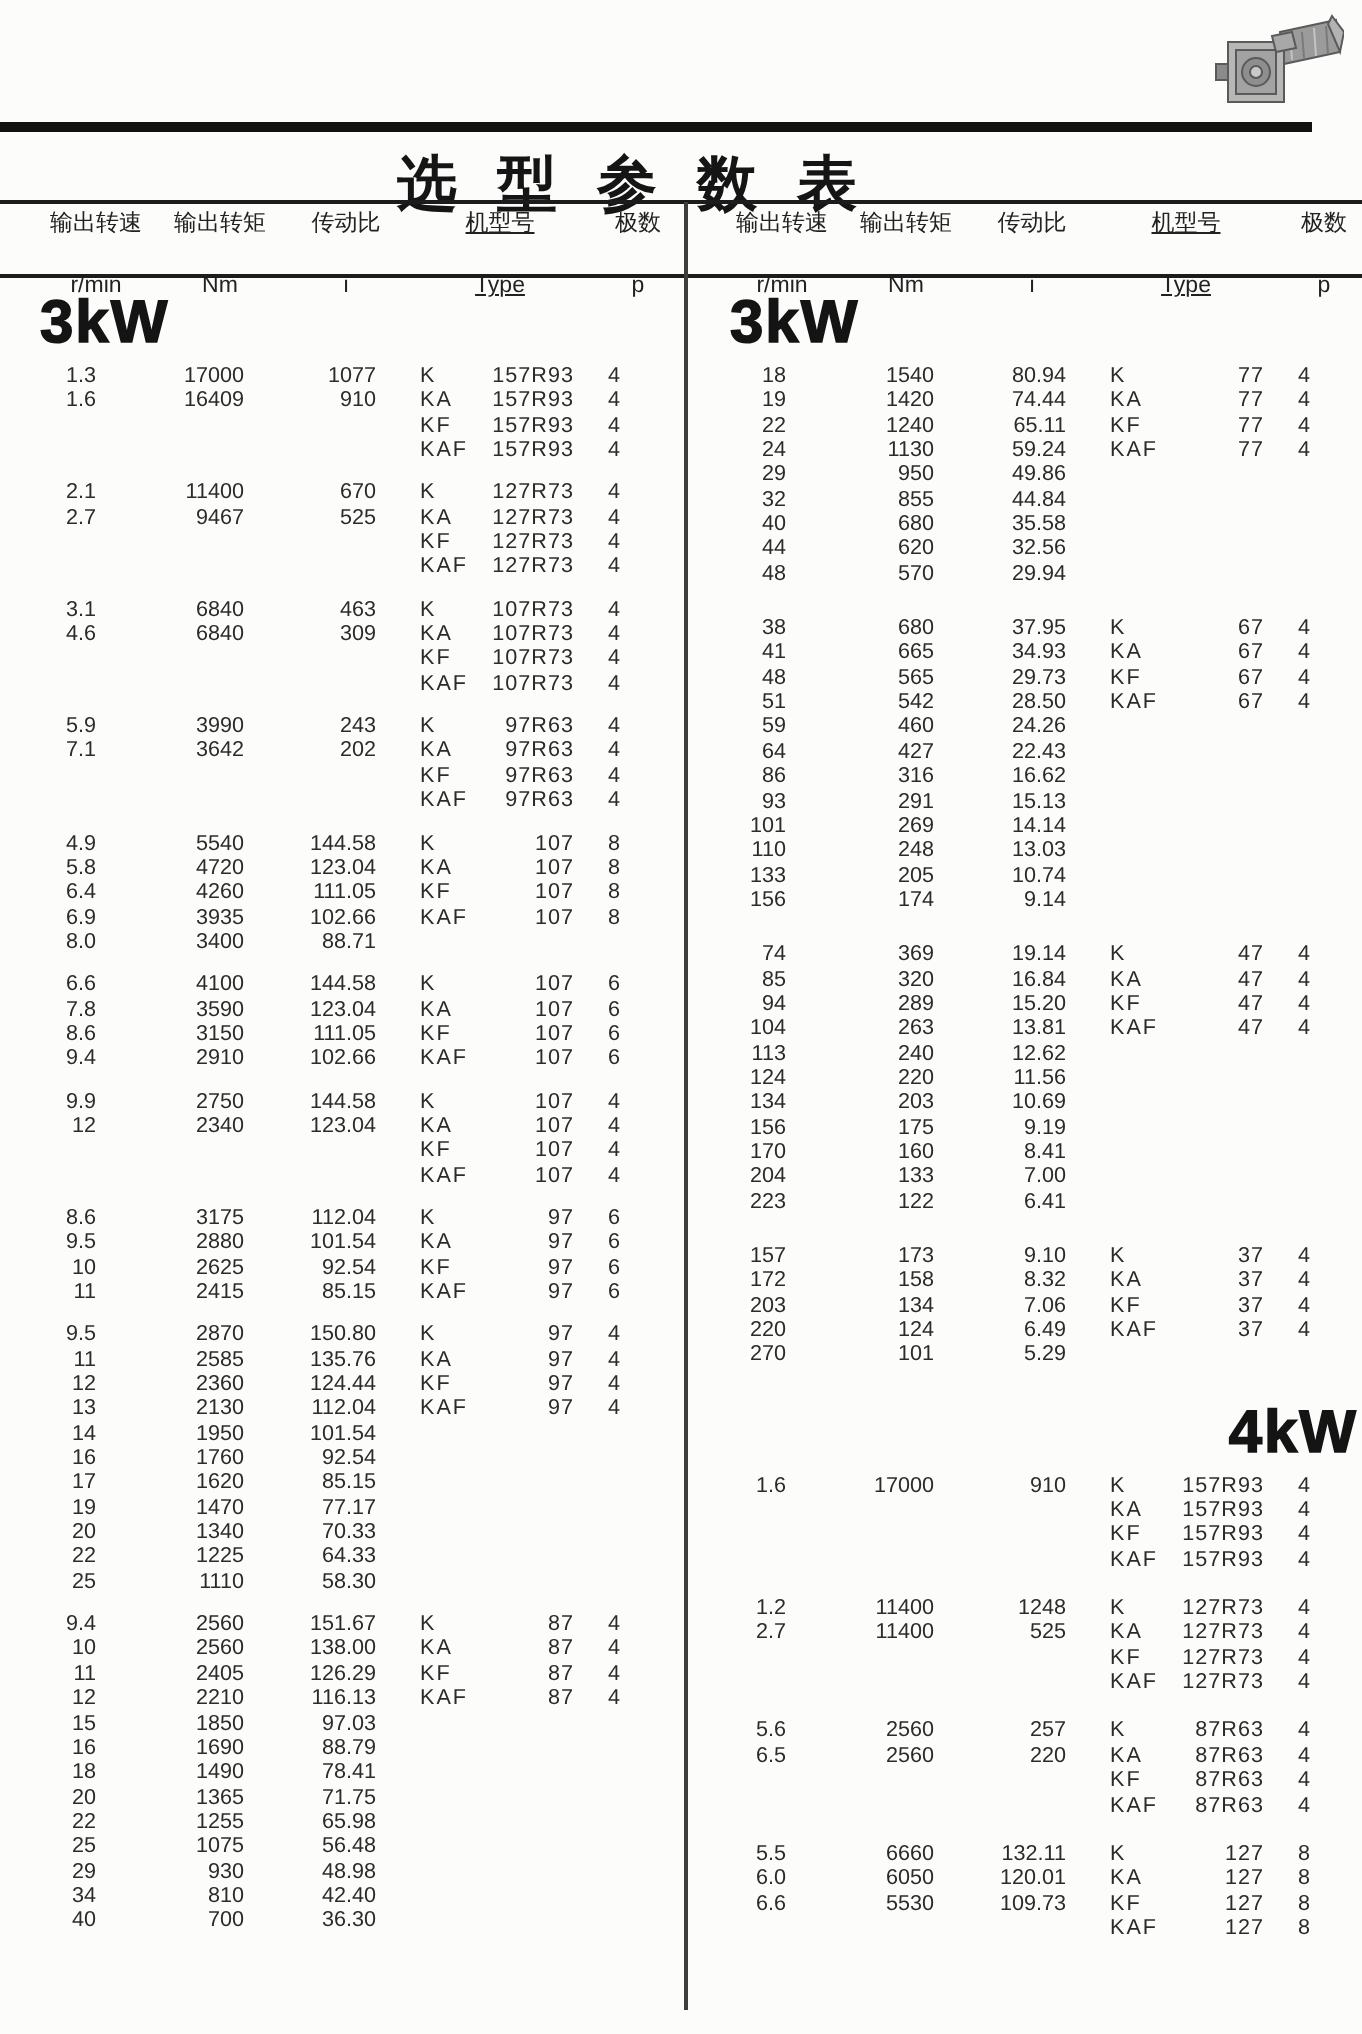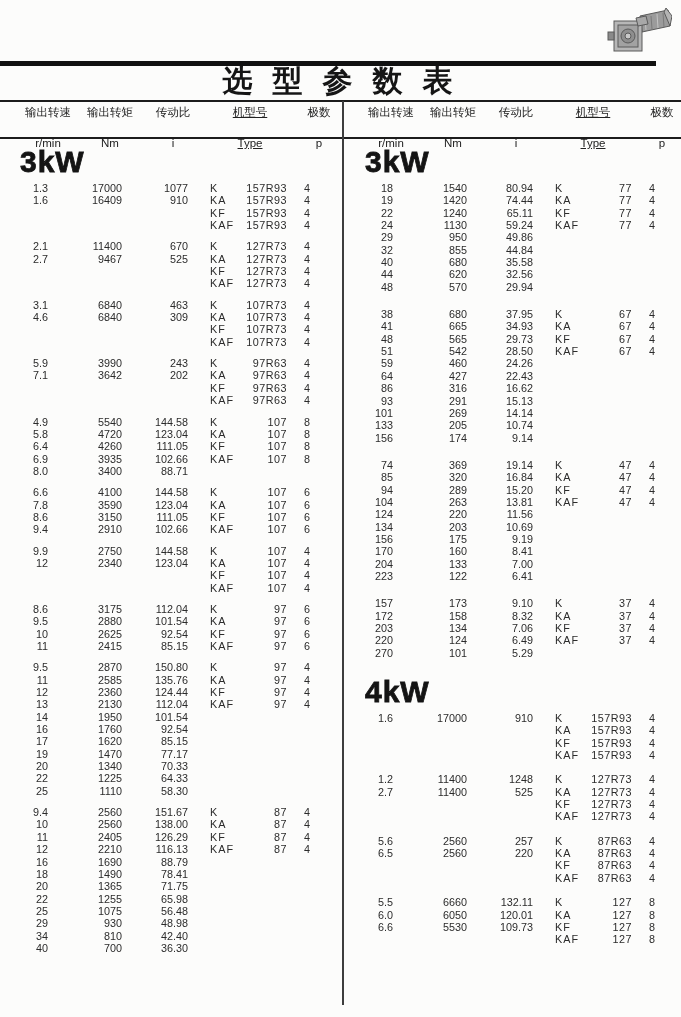--- a/index.html
+++ b/index.html
@@ -8,44 +8,44 @@
     background:#fcfcfb; overflow:hidden;
     font-family:"Liberation Sans", sans-serif; color:#2b2b2b;
   }
   
   .rule { position:absolute; left:0; background:#111; }
   .rule-top { top:61px; width:656px; height:5px; }
   .rule-mid { top:100px; width:681px; height:2px; background:#1c1c1c; }
   .rule-hdr { top:137px; width:681px; height:2px; background:#1c1c1c; }
   
   .title {
-    position:absolute; top:64px; left:0; width:627px; text-align:center;
+    position:absolute; top:76px; left:0; width:627px; text-align:center;
     font-size:30px; font-weight:bold; letter-spacing:20px; text-indent:20px;
-    line-height:34px; color:#151515; white-space:nowrap;padding-left:24px;
+    line-height:34px; color:#151515; white-space:nowrap;
   }
   
   .hdr-half { position:absolute; top:105px; width:342px; height:32px; font-size:11.5px; color:#222;padding-left:30px; }
   .hdr-left { left:0; }
   .hdr-right { left:343px; }
   .hdr-cell { position:absolute; top:0; text-align:center; transform:translateX(-50%); white-space:nowrap; }
   .hc1 { left:48px; } .hc2 { left:110px; } .hc3 { left:173px; } .hc4 { left:250px;text-decoration:underline; } .hc5 { left:319px; }
   .hdr-cell .cn { display:block; line-height:14px; }
   .hdr-cell .unit { display:block; line-height:14px; margin-top:17px; }
   
   .vdivider { position:absolute; left:342px; top:101px; width:2px; height:904px; background:#3d3d3d; }
   
   .col { position:absolute; top:139px; }
   .col-left { left:0; width:336px; }
   .col-right { left:345px; width:334px; }
   .kw-heading {
     font-size:30px; font-weight:bold; line-height:26px;
     margin:10px 0 7px 20px; color:#141414; letter-spacing:1px;
     -webkit-text-stroke:0.8px #141414;
   }
-  .section-4kW .kw-heading { margin-top:20px; }
+  .section-4kW .kw-heading { margin-top:20px;text-align:right; }
   .block { margin-bottom:9px; }
   .col-right .section-3kW .block { margin-bottom:15px; }
   .col-right .section-4kW .block { margin-bottom:12px; }
   .row { display:flex; line-height:12.35px; font-size:10.8px; white-space:pre; }
   .row span { display:block; box-sizing:border-box; }
   .c-speed  { width:48px; text-align:right; }
   .c-torque { width:74px; text-align:right; }
   .c-ratio  { width:66px; text-align:right; }
   .c-gap    { width:20px; }
   .c-prefix { width:36px; text-align:left; padding-left:2px; letter-spacing:1px; }
@@ -194,20 +194,21 @@
           <div class="row"><span class="c-speed">19</span><span class="c-torque">1470</span><span class="c-ratio">77.17</span><span class="c-gap"></span><span class="c-prefix"></span><span class="c-model"></span><span class="c-poles"></span></div>
           <div class="row"><span class="c-speed">20</span><span class="c-torque">1340</span><span class="c-ratio">70.33</span><span class="c-gap"></span><span class="c-prefix"></span><span class="c-model"></span><span class="c-poles"></span></div>
           <div class="row"><span class="c-speed">22</span><span class="c-torque">1225</span><span class="c-ratio">64.33</span><span class="c-gap"></span><span class="c-prefix"></span><span class="c-model"></span><span class="c-poles"></span></div>
           <div class="row"><span class="c-speed">25</span><span class="c-torque">1110</span><span class="c-ratio">58.30</span><span class="c-gap"></span><span class="c-prefix"></span><span class="c-model"></span><span class="c-poles"></span></div>
         </div>
         <div class="block">
           <div class="row"><span class="c-speed">9.4</span><span class="c-torque">2560</span><span class="c-ratio">151.67</span><span class="c-gap"></span><span class="c-prefix">K</span><span class="c-model">87</span><span class="c-poles">4</span></div>
           <div class="row"><span class="c-speed">10</span><span class="c-torque">2560</span><span class="c-ratio">138.00</span><span class="c-gap"></span><span class="c-prefix">KA</span><span class="c-model">87</span><span class="c-poles">4</span></div>
           <div class="row"><span class="c-speed">11</span><span class="c-torque">2405</span><span class="c-ratio">126.29</span><span class="c-gap"></span><span class="c-prefix">KF</span><span class="c-model">87</span><span class="c-poles">4</span></div>
           <div class="row"><span class="c-speed">12</span><span class="c-torque">2210</span><span class="c-ratio">116.13</span><span class="c-gap"></span><span class="c-prefix">KAF</span><span class="c-model">87</span><span class="c-poles">4</span></div>
+          <div class="row"><span class="c-speed">15</span><span class="c-torque">1850</span><span class="c-ratio">97.03</span><span class="c-gap"></span><span class="c-prefix"></span><span class="c-model"></span><span class="c-poles"></span></div>
           <div class="row"><span class="c-speed">16</span><span class="c-torque">1690</span><span class="c-ratio">88.79</span><span class="c-gap"></span><span class="c-prefix"></span><span class="c-model"></span><span class="c-poles"></span></div>
           <div class="row"><span class="c-speed">18</span><span class="c-torque">1490</span><span class="c-ratio">78.41</span><span class="c-gap"></span><span class="c-prefix"></span><span class="c-model"></span><span class="c-poles"></span></div>
           <div class="row"><span class="c-speed">20</span><span class="c-torque">1365</span><span class="c-ratio">71.75</span><span class="c-gap"></span><span class="c-prefix"></span><span class="c-model"></span><span class="c-poles"></span></div>
           <div class="row"><span class="c-speed">22</span><span class="c-torque">1255</span><span class="c-ratio">65.98</span><span class="c-gap"></span><span class="c-prefix"></span><span class="c-model"></span><span class="c-poles"></span></div>
           <div class="row"><span class="c-speed">25</span><span class="c-torque">1075</span><span class="c-ratio">56.48</span><span class="c-gap"></span><span class="c-prefix"></span><span class="c-model"></span><span class="c-poles"></span></div>
           <div class="row"><span class="c-speed">29</span><span class="c-torque">930</span><span class="c-ratio">48.98</span><span class="c-gap"></span><span class="c-prefix"></span><span class="c-model"></span><span class="c-poles"></span></div>
           <div class="row"><span class="c-speed">34</span><span class="c-torque">810</span><span class="c-ratio">42.40</span><span class="c-gap"></span><span class="c-prefix"></span><span class="c-model"></span><span class="c-poles"></span></div>
           <div class="row"><span class="c-speed">40</span><span class="c-torque">700</span><span class="c-ratio">36.30</span><span class="c-gap"></span><span class="c-prefix"></span><span class="c-model"></span><span class="c-poles"></span></div>
         </div>
       </div>
@@ -229,28 +230,30 @@
         <div class="block">
           <div class="row"><span class="c-speed">38</span><span class="c-torque">680</span><span class="c-ratio">37.95</span><span class="c-gap"></span><span class="c-prefix">K</span><span class="c-model">67</span><span class="c-poles">4</span></div>
           <div class="row"><span class="c-speed">41</span><span class="c-torque">665</span><span class="c-ratio">34.93</span><span class="c-gap"></span><span class="c-prefix">KA</span><span class="c-model">67</span><span class="c-poles">4</span></div>
           <div class="row"><span class="c-speed">48</span><span class="c-torque">565</span><span class="c-ratio">29.73</span><span class="c-gap"></span><span class="c-prefix">KF</span><span class="c-model">67</span><span class="c-poles">4</span></div>
           <div class="row"><span class="c-speed">51</span><span class="c-torque">542</span><span class="c-ratio">28.50</span><span class="c-gap"></span><span class="c-prefix">KAF</span><span class="c-model">67</span><span class="c-poles">4</span></div>
           <div class="row"><span class="c-speed">59</span><span class="c-torque">460</span><span class="c-ratio">24.26</span><span class="c-gap"></span><span class="c-prefix"></span><span class="c-model"></span><span class="c-poles"></span></div>
           <div class="row"><span class="c-speed">64</span><span class="c-torque">427</span><span class="c-ratio">22.43</span><span class="c-gap"></span><span class="c-prefix"></span><span class="c-model"></span><span class="c-poles"></span></div>
           <div class="row"><span class="c-speed">86</span><span class="c-torque">316</span><span class="c-ratio">16.62</span><span class="c-gap"></span><span class="c-prefix"></span><span class="c-model"></span><span class="c-poles"></span></div>
           <div class="row"><span class="c-speed">93</span><span class="c-torque">291</span><span class="c-ratio">15.13</span><span class="c-gap"></span><span class="c-prefix"></span><span class="c-model"></span><span class="c-poles"></span></div>
           <div class="row"><span class="c-speed">101</span><span class="c-torque">269</span><span class="c-ratio">14.14</span><span class="c-gap"></span><span class="c-prefix"></span><span class="c-model"></span><span class="c-poles"></span></div>
+          <div class="row"><span class="c-speed">110</span><span class="c-torque">248</span><span class="c-ratio">13.03</span><span class="c-gap"></span><span class="c-prefix"></span><span class="c-model"></span><span class="c-poles"></span></div>
           <div class="row"><span class="c-speed">133</span><span class="c-torque">205</span><span class="c-ratio">10.74</span><span class="c-gap"></span><span class="c-prefix"></span><span class="c-model"></span><span class="c-poles"></span></div>
           <div class="row"><span class="c-speed">156</span><span class="c-torque">174</span><span class="c-ratio">9.14</span><span class="c-gap"></span><span class="c-prefix"></span><span class="c-model"></span><span class="c-poles"></span></div>
         </div>
         <div class="block">
           <div class="row"><span class="c-speed">74</span><span class="c-torque">369</span><span class="c-ratio">19.14</span><span class="c-gap"></span><span class="c-prefix">K</span><span class="c-model">47</span><span class="c-poles">4</span></div>
           <div class="row"><span class="c-speed">85</span><span class="c-torque">320</span><span class="c-ratio">16.84</span><span class="c-gap"></span><span class="c-prefix">KA</span><span class="c-model">47</span><span class="c-poles">4</span></div>
           <div class="row"><span class="c-speed">94</span><span class="c-torque">289</span><span class="c-ratio">15.20</span><span class="c-gap"></span><span class="c-prefix">KF</span><span class="c-model">47</span><span class="c-poles">4</span></div>
           <div class="row"><span class="c-speed">104</span><span class="c-torque">263</span><span class="c-ratio">13.81</span><span class="c-gap"></span><span class="c-prefix">KAF</span><span class="c-model">47</span><span class="c-poles">4</span></div>
+          <div class="row"><span class="c-speed">113</span><span class="c-torque">240</span><span class="c-ratio">12.62</span><span class="c-gap"></span><span class="c-prefix"></span><span class="c-model"></span><span class="c-poles"></span></div>
           <div class="row"><span class="c-speed">124</span><span class="c-torque">220</span><span class="c-ratio">11.56</span><span class="c-gap"></span><span class="c-prefix"></span><span class="c-model"></span><span class="c-poles"></span></div>
           <div class="row"><span class="c-speed">134</span><span class="c-torque">203</span><span class="c-ratio">10.69</span><span class="c-gap"></span><span class="c-prefix"></span><span class="c-model"></span><span class="c-poles"></span></div>
           <div class="row"><span class="c-speed">156</span><span class="c-torque">175</span><span class="c-ratio">9.19</span><span class="c-gap"></span><span class="c-prefix"></span><span class="c-model"></span><span class="c-poles"></span></div>
           <div class="row"><span class="c-speed">170</span><span class="c-torque">160</span><span class="c-ratio">8.41</span><span class="c-gap"></span><span class="c-prefix"></span><span class="c-model"></span><span class="c-poles"></span></div>
           <div class="row"><span class="c-speed">204</span><span class="c-torque">133</span><span class="c-ratio">7.00</span><span class="c-gap"></span><span class="c-prefix"></span><span class="c-model"></span><span class="c-poles"></span></div>
           <div class="row"><span class="c-speed">223</span><span class="c-torque">122</span><span class="c-ratio">6.41</span><span class="c-gap"></span><span class="c-prefix"></span><span class="c-model"></span><span class="c-poles"></span></div>
         </div>
         <div class="block">
           <div class="row"><span class="c-speed">157</span><span class="c-torque">173</span><span class="c-ratio">9.10</span><span class="c-gap"></span><span class="c-prefix">K</span><span class="c-model">37</span><span class="c-poles">4</span></div>
           <div class="row"><span class="c-speed">172</span><span class="c-torque">158</span><span class="c-ratio">8.32</span><span class="c-gap"></span><span class="c-prefix">KA</span><span class="c-model">37</span><span class="c-poles">4</span></div>

